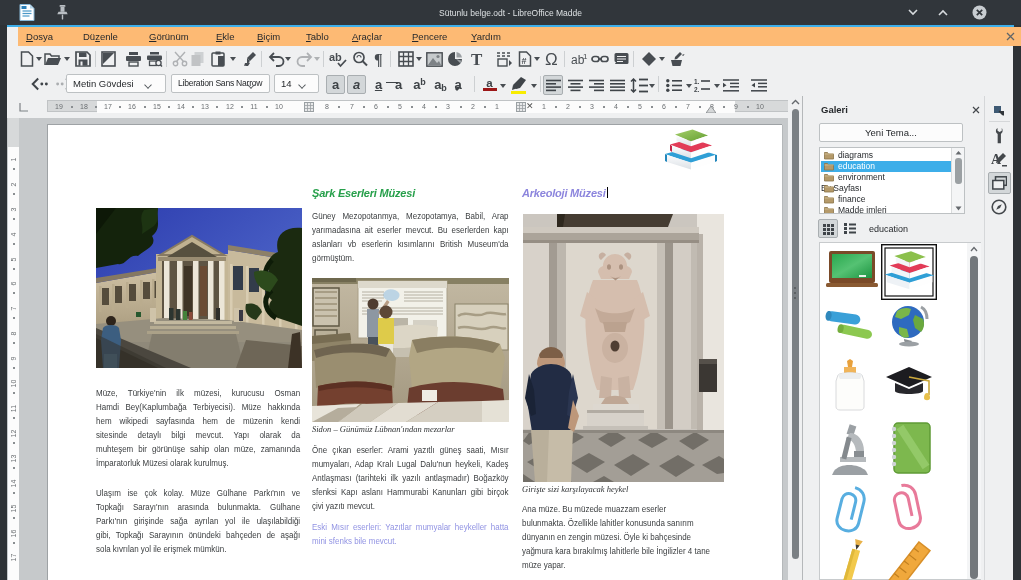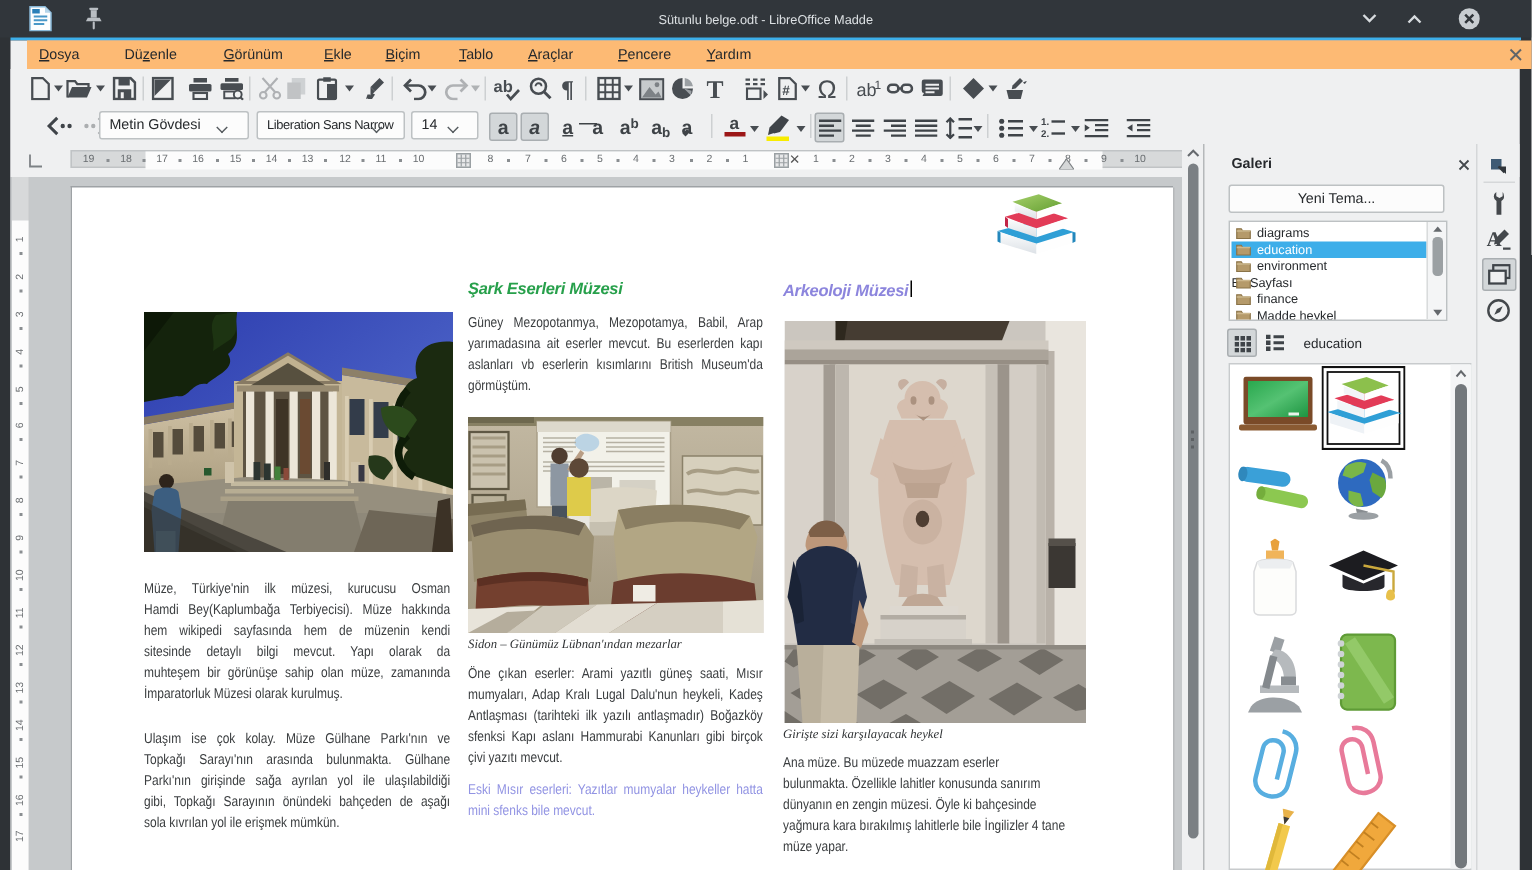--- a/index.html
+++ b/index.html
@@ -910,21 +910,21 @@
           <path d="M0.5 1.5h3l1 1.5h5v5h-9z" fill="#b59a6a" stroke="#8a7347" stroke-width="0.8"></path>
           <path d="M0.5 3.5h9v-1h-9z" fill="#cdb88e"></path>
         </svg><span style="">Ev Sayfası</span></div>
     <div style="position:absolute;left:1px;top:46px;width:131px;height:11px;color:#26292c;font-size:8.5px;line-height:11px"><svg style="position:absolute;left:3px;top:1px" width="10" height="9" viewBox="0 0 10 9">
           <path d="M0.5 1.5h3l1 1.5h5v5h-9z" fill="#b59a6a" stroke="#8a7347" stroke-width="0.8"></path>
           <path d="M0.5 3.5h9v-1h-9z" fill="#cdb88e"></path>
         </svg><span style="margin-left:17px">finance</span></div>
     <div style="position:absolute;left:1px;top:57px;width:131px;height:11px;color:#26292c;font-size:8.5px;line-height:11px"><svg style="position:absolute;left:3px;top:1px" width="10" height="9" viewBox="0 0 10 9">
           <path d="M0.5 1.5h3l1 1.5h5v5h-9z" fill="#b59a6a" stroke="#8a7347" stroke-width="0.8"></path>
           <path d="M0.5 3.5h9v-1h-9z" fill="#cdb88e"></path>
-        </svg><span style="margin-left:17px">Madde heykel</span></div>
+        </svg><span style="margin-left:17px">Madde imleri</span></div>
     <div style="position:absolute;right:0;top:0;width:13px;height:65px;background:#f4f5f6;border-left:1px solid #d9dbdc">
       <svg style="position:absolute;left:3px;top:2px" width="7" height="5" viewBox="0 0 7 5">
           <path d="M0.5 4.5L3.5 1l3 3.5z" fill="#65696d"></path>
         </svg>
       <div style="position:absolute;left:3px;top:10px;width:7px;height:26px;background:#9ba0a3;border-radius:3px"></div>
       <svg style="position:absolute;left:3px;bottom:2px" width="7" height="5" viewBox="0 0 7 5">
           <path d="M0.5 0.5h6L3.5 4.5z" fill="#65696d"></path>
         </svg>
     </div>
   </div>

